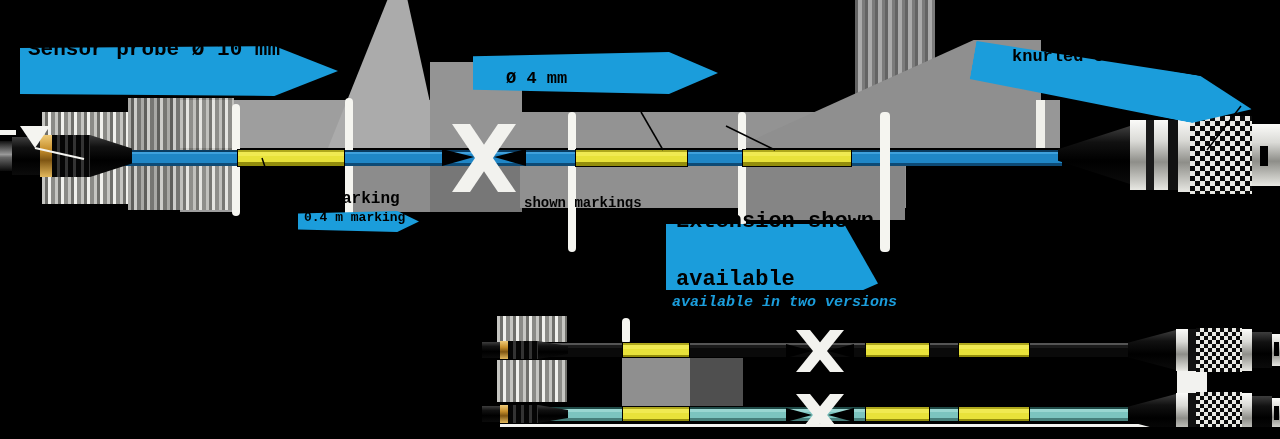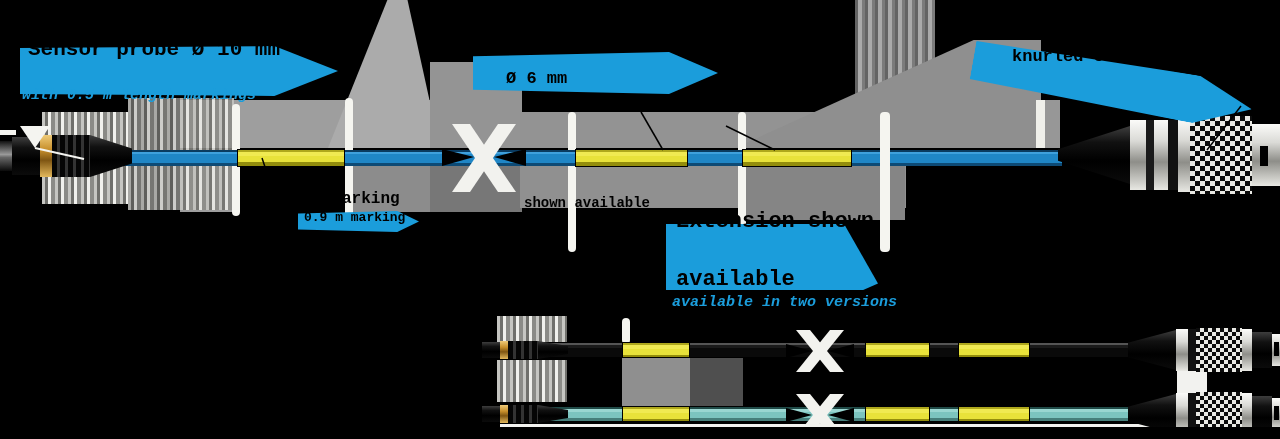--- a/index.html
+++ b/index.html
@@ -149,29 +149,28 @@
     <g>
       <polygon points="796,394 810,394 844,436 830,436" fill="#F2F2EE"></polygon>
       <polygon points="830,394 844,394 810,436 796,436" fill="#F2F2EE"></polygon>
       <polygon points="786,408 786,422 812,415" fill="#000"></polygon>
       <polygon points="854,408 854,422 828,415" fill="#000"></polygon>
     </g>
   </svg>
 
   <div class="blk" style="left:22px;top:22px;font-size:17px;">Probe connection</div>
   <div class="blk" style="left:28px;top:38px;font-size:21px;">Sensor probe Ø 10 mm</div>
-  <div class="blu" style="left:22px;top:88px;font-size:15px;">with 0.5 m length markings</div>
 
   <div class="blk" style="left:246px;top:191px;font-size:16px;">Position marking</div>
-  <div class="blk" style="left:304px;top:211px;font-size:13px;">0.9 m marking</div>
+  <div class="blk" style="left:304px;top:211px;font-size:13px;">0.4 m marking</div>
 
-  <div class="blk" style="left:524px;top:196px;font-size:14px;">shown available</div>
+  <div class="blk" style="left:524px;top:196px;font-size:14px;">shown markings</div>
 
   <div class="blk" style="left:500px;top:34px;font-size:17px;">Flexible cable</div>
-  <div class="blk" style="left:506px;top:70px;font-size:17px;">Ø 6 mm</div>
+  <div class="blk" style="left:506px;top:70px;font-size:17px;">Ø 4 mm</div>
 
   <div class="blk" style="left:1012px;top:48px;font-size:17px;">knurled coupling</div>
   <div class="blk" style="left:1004px;top:24px;font-size:17px;">Connector with</div>
 
   <div class="blk" style="left:676px;top:210px;font-size:22px;">Extension shown</div>
   <div class="blk" style="left:676px;top:268px;font-size:22px;">available</div>
   <div class="blu" style="left:672px;top:295px;font-size:15px;">available in two versions</div>
 
 </div>
 

